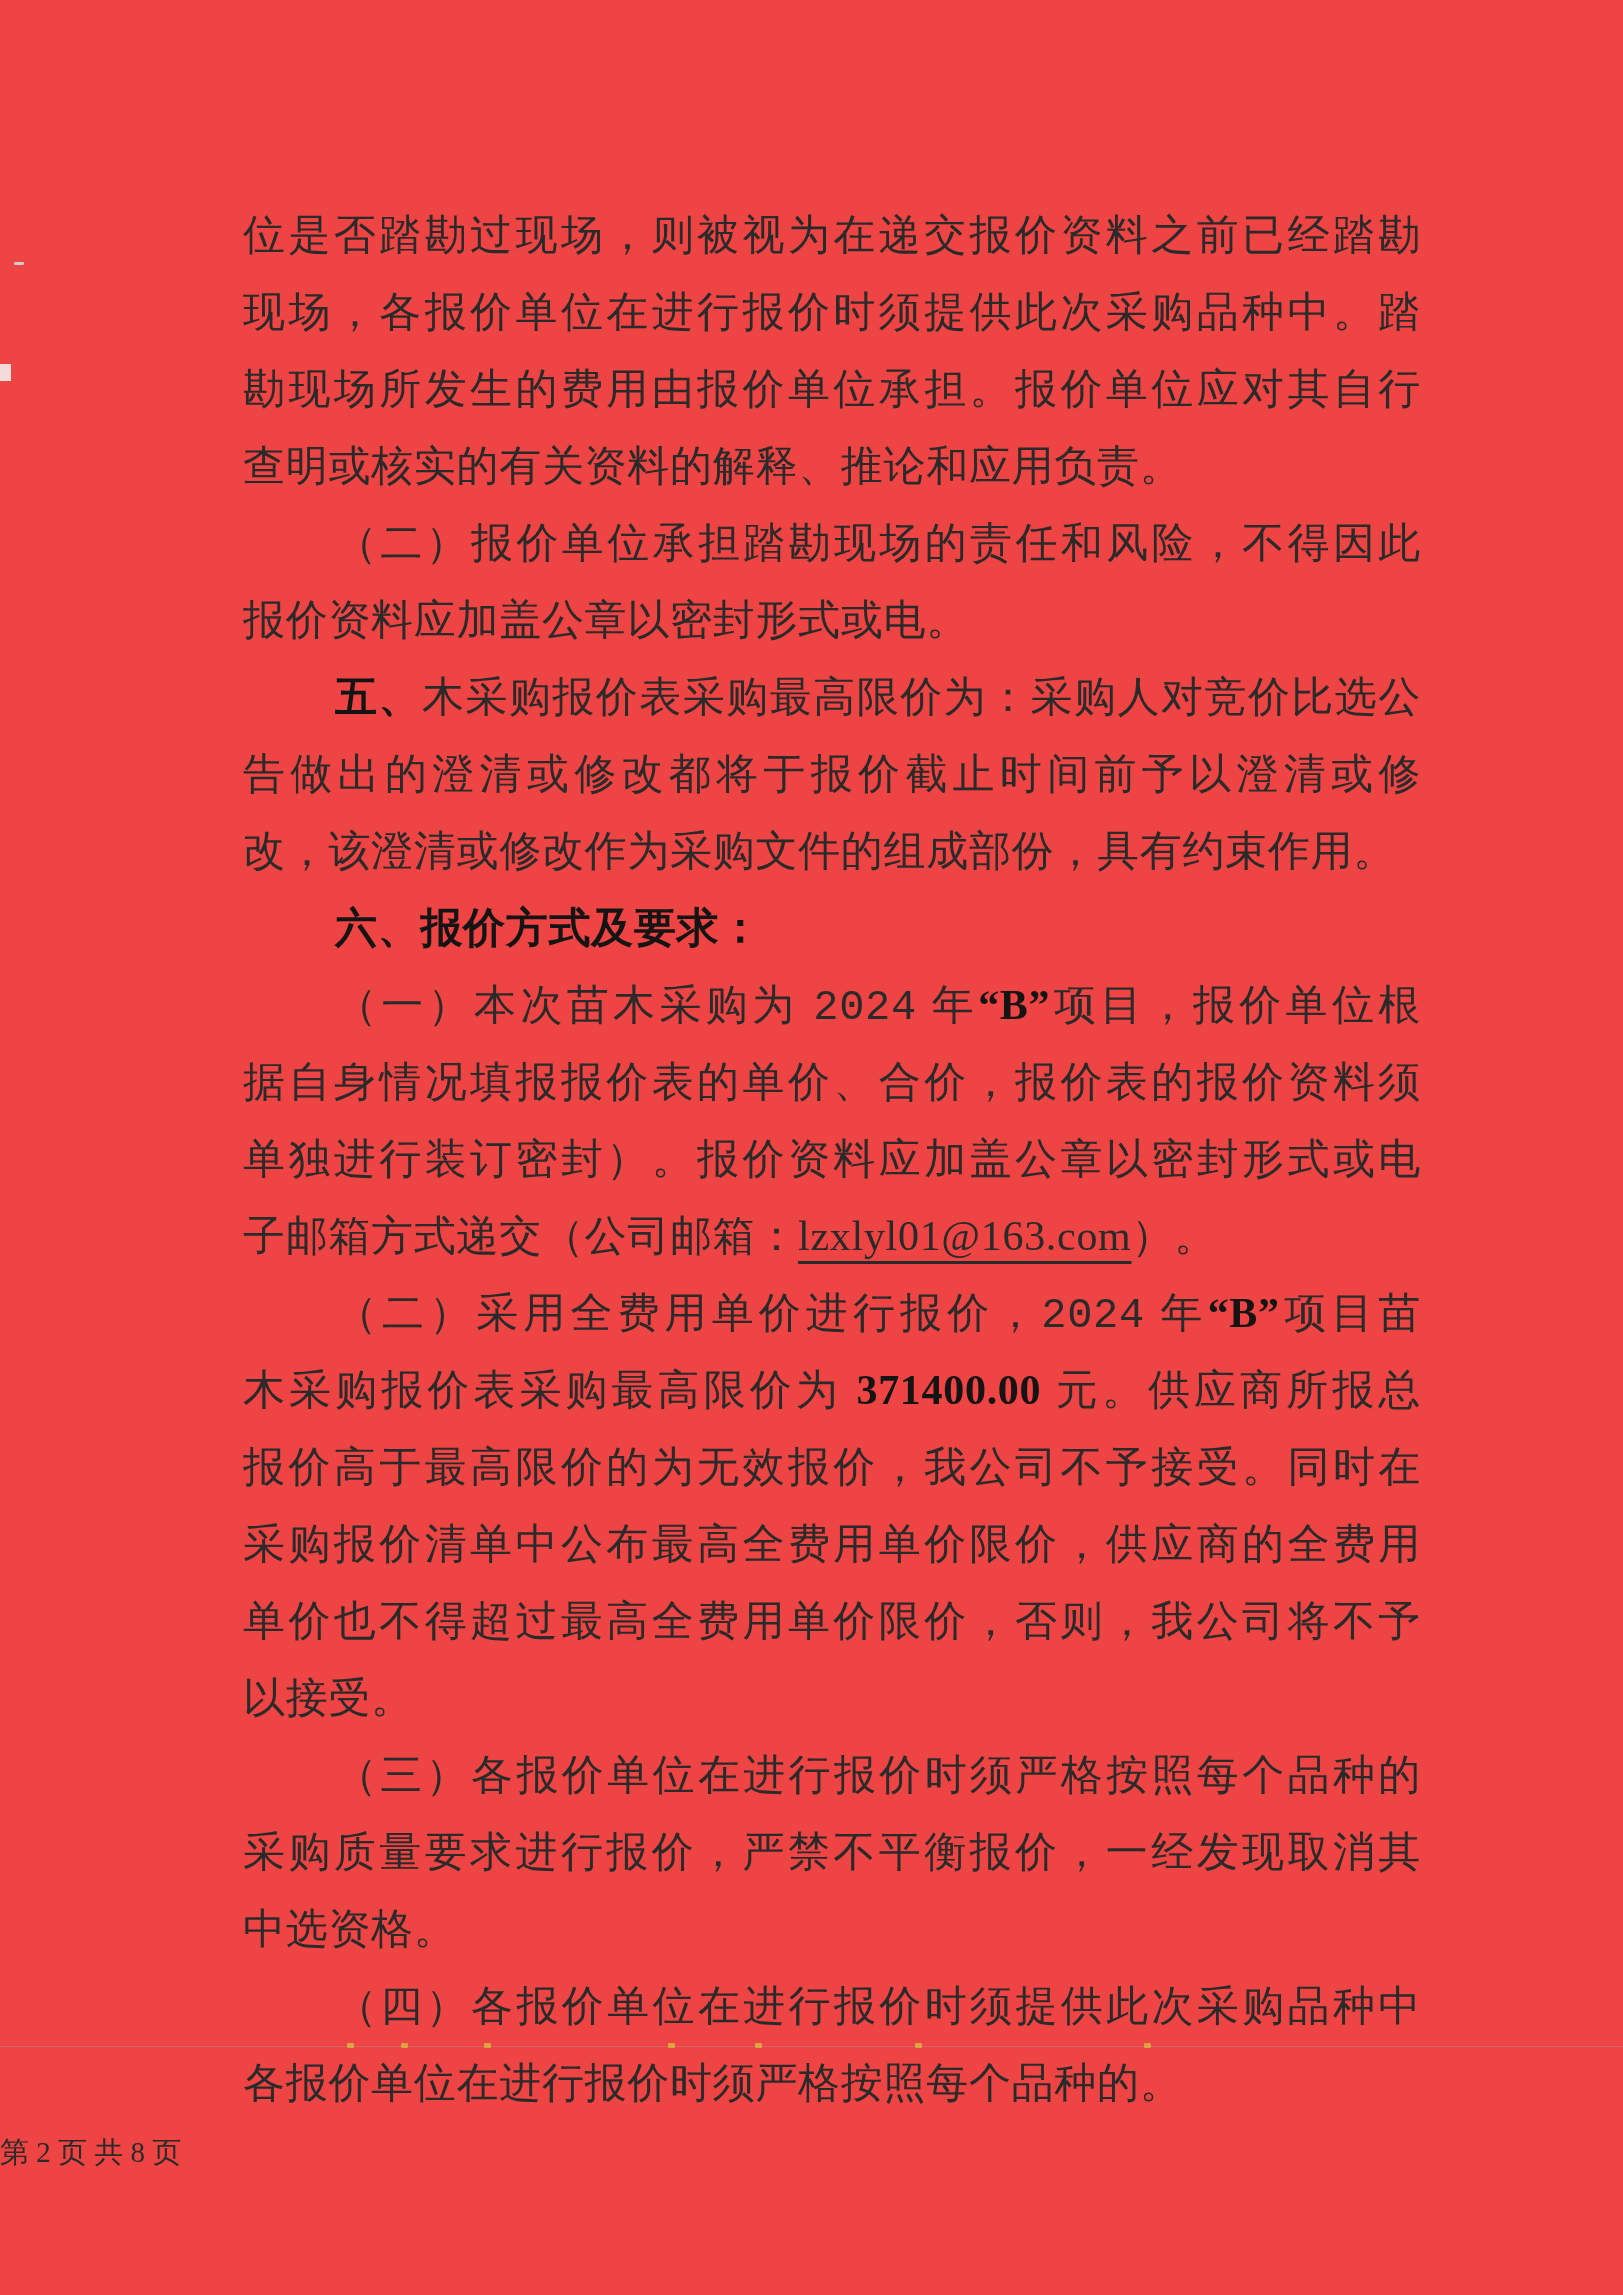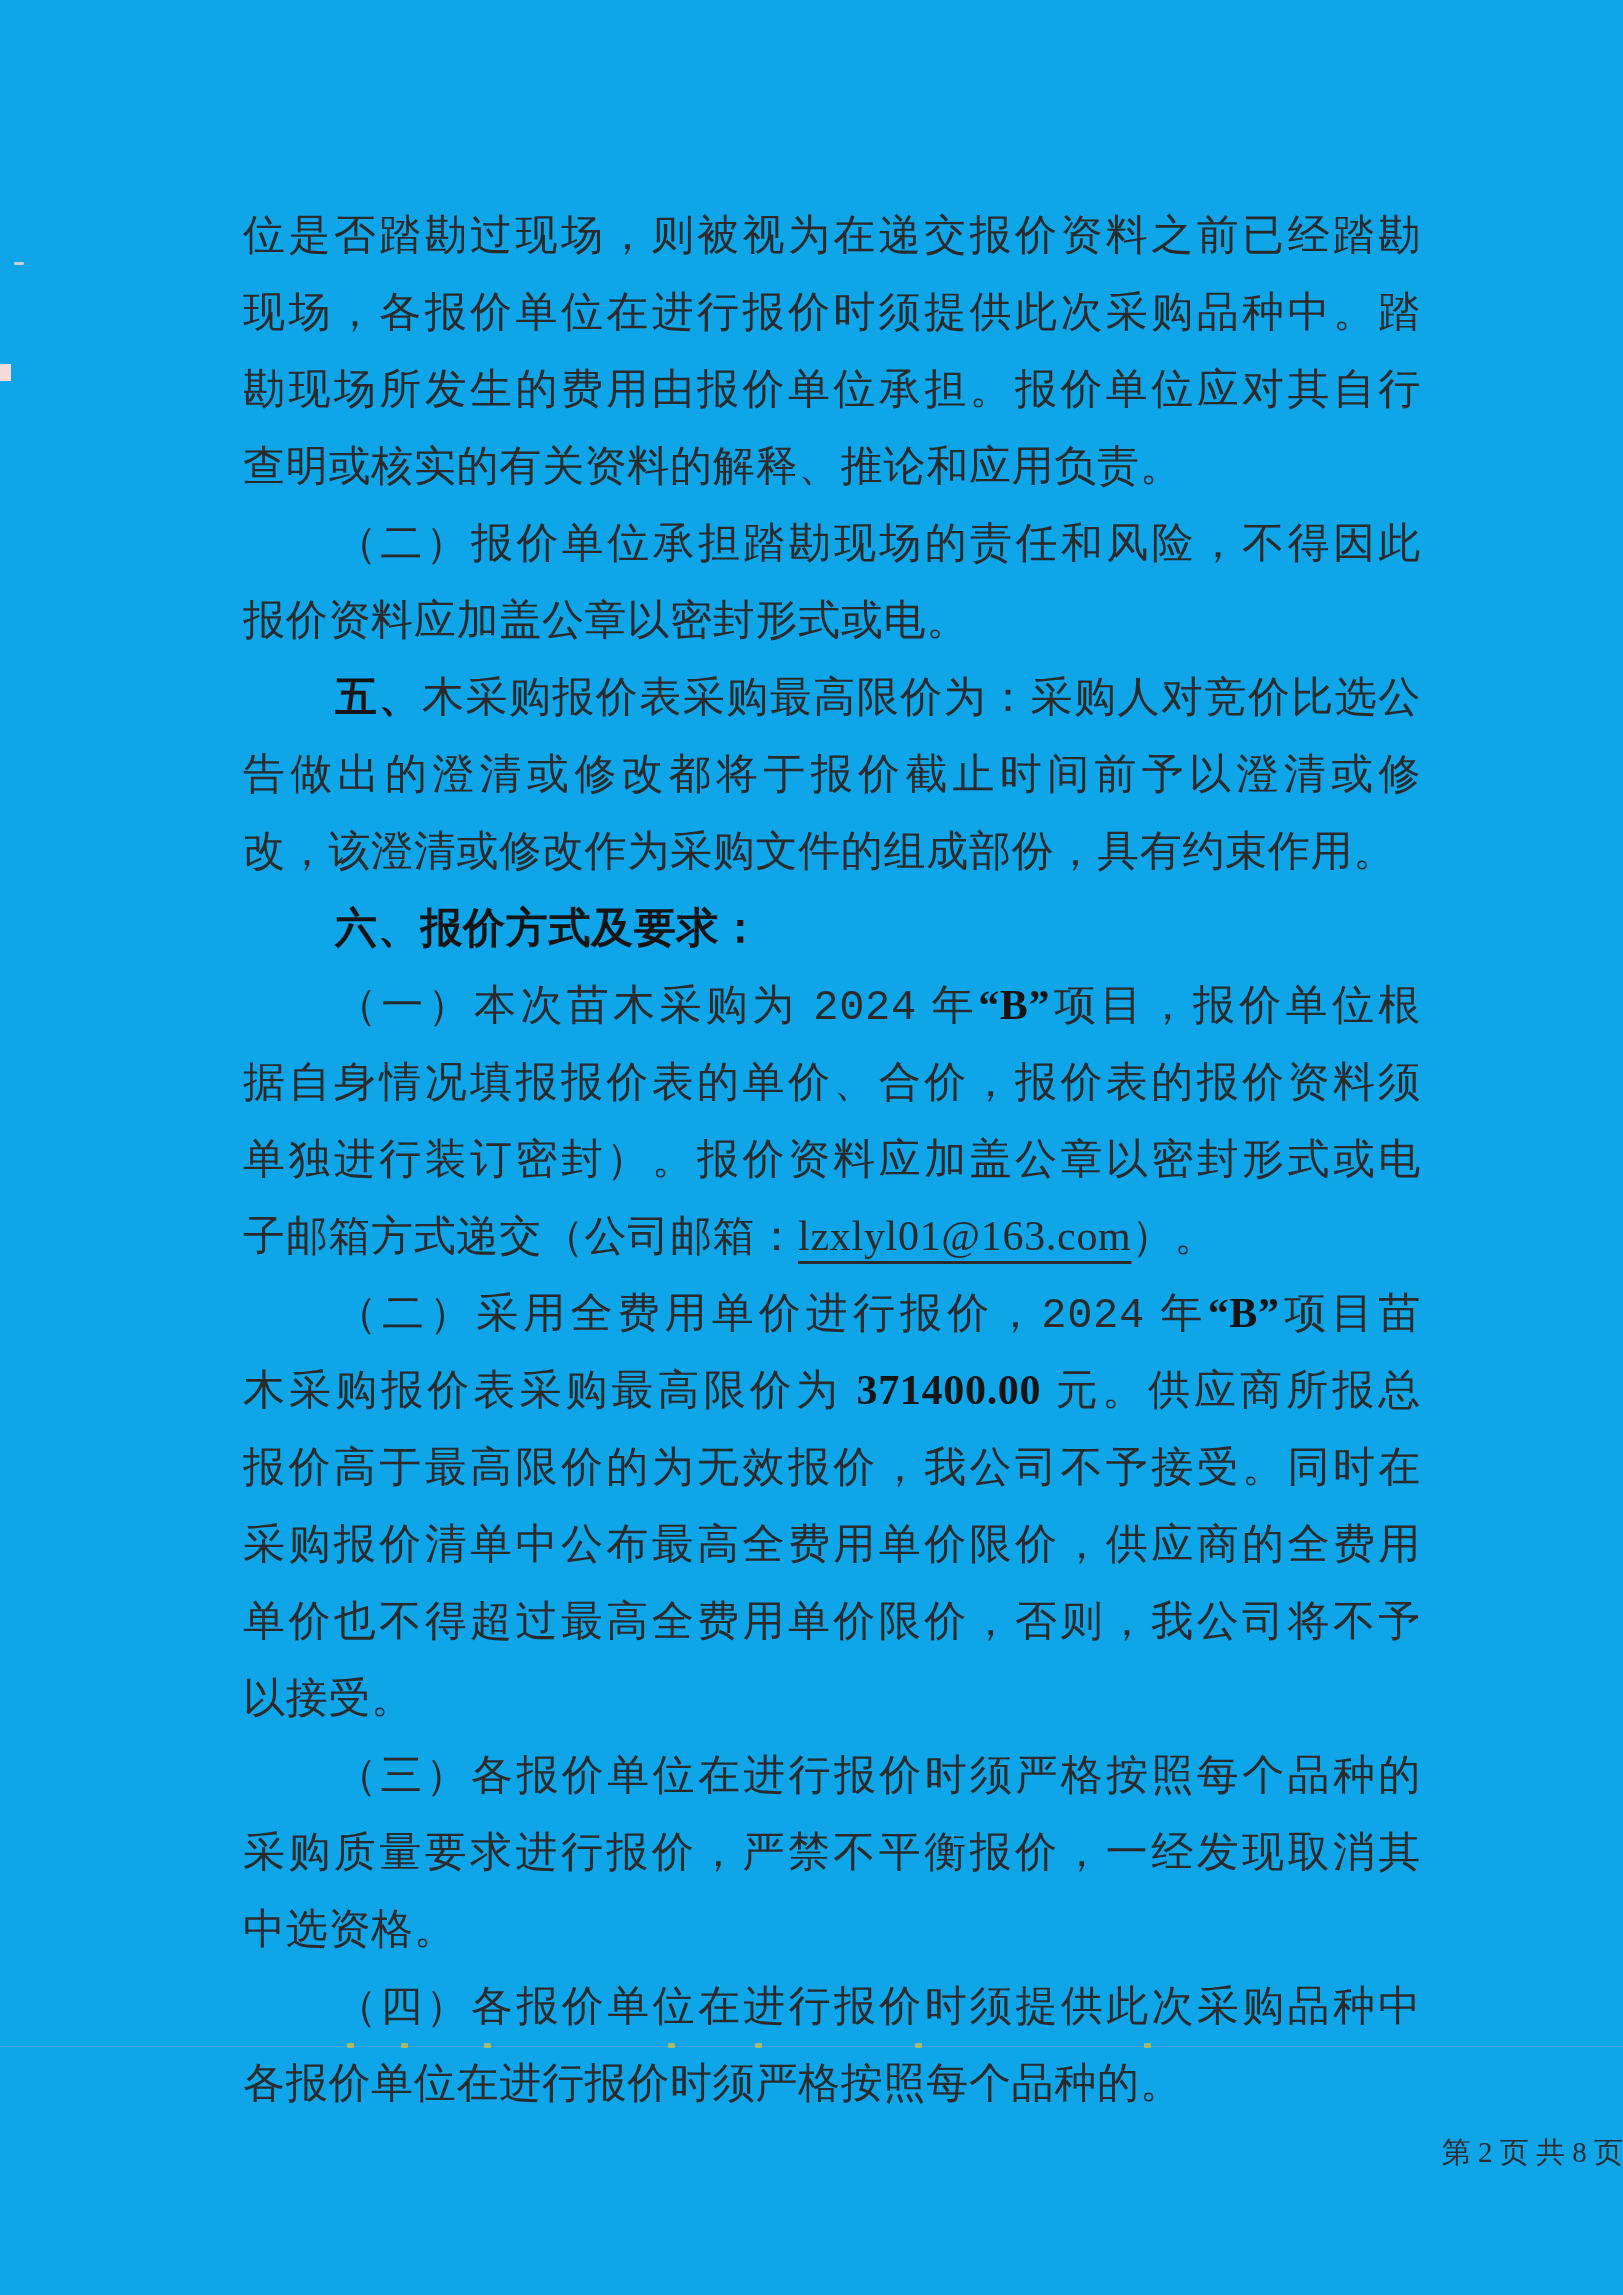--- a/index.html
+++ b/index.html
@@ -4,21 +4,21 @@
 <style>
   html, body { margin: 0; padding: 0; }
   body {
     width: 1623px; height: 2295px;
     position: relative;
     background: #ffffff;
     font-family: "Liberation Serif", serif;
   }
   .page {
     position: absolute; inset: 0;
-    background: #0ea5e9;
+    background: #ef4444;
     overflow: hidden;
   }
   
   .text-block {
     position: absolute;
     left: 243px; top: 197px; width: 1178px;
   }
   .line {
     height: 77px; line-height: 77px;
     font-size: 42px;
@@ -36,21 +36,21 @@
   .seg.email {
     font-family: Liberation Serif, serif;
     text-decoration: underline;
     text-decoration-thickness: 3.3px;
     text-underline-offset: 10.5px;
   }
   .footer {
     position: absolute;
     left: 0; top: 2126px; width: 100%;
     height: 52px; line-height: 52px;
-    text-align: right;
+    text-align: left;
     font-size: 29px;
     color: #2a2a2a;
   }
   
   .artifacts { position: absolute; inset: 0; pointer-events: none; }
   .a-dash  { position: absolute; left: 14.4px;  top: 262px;  width: 9.2px;  height: 3.3px;  background: #cccccc; border-radius: 1.3px; }
   .a-pink  { position: absolute; left: 0;     top: 364px;  width: 10.5px;  height: 17px; background: #f3dadb; }
   .a-hline { position: absolute; left: 0;     top: 2046px; width: 1623px; height: 1.3px; background: rgba(150,160,185,0.35); }
   .a-speck { position: absolute; top: 2043px; width: 7.2px; height: 5.2px; background: #d9c23f; opacity: 0.75; border-radius: 1.3px; }
 </style>

